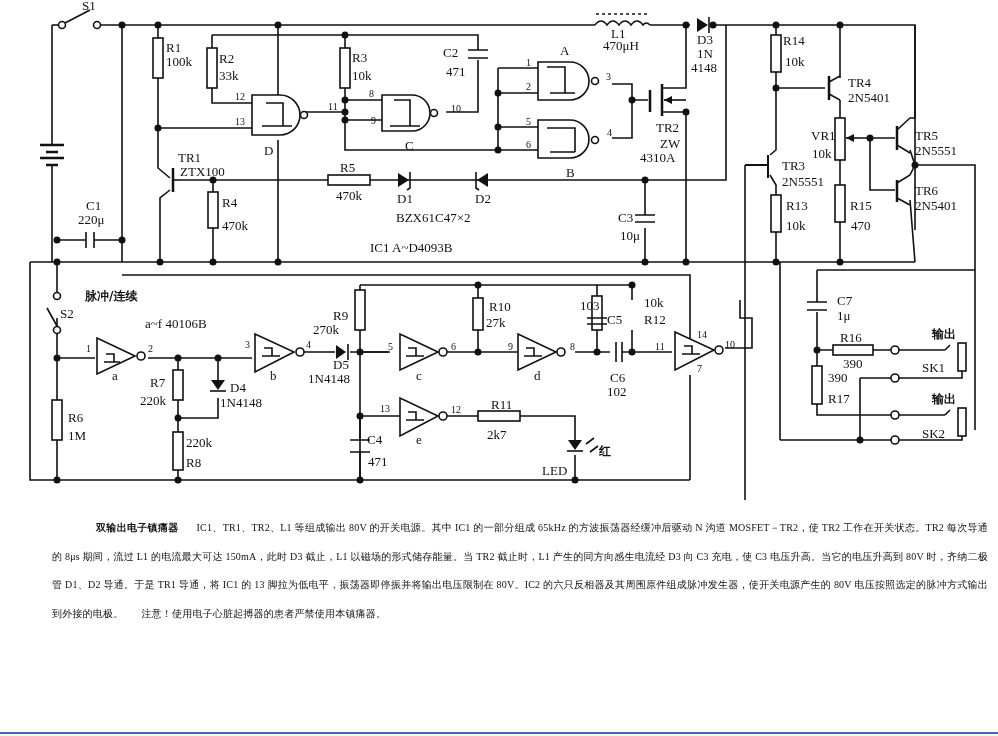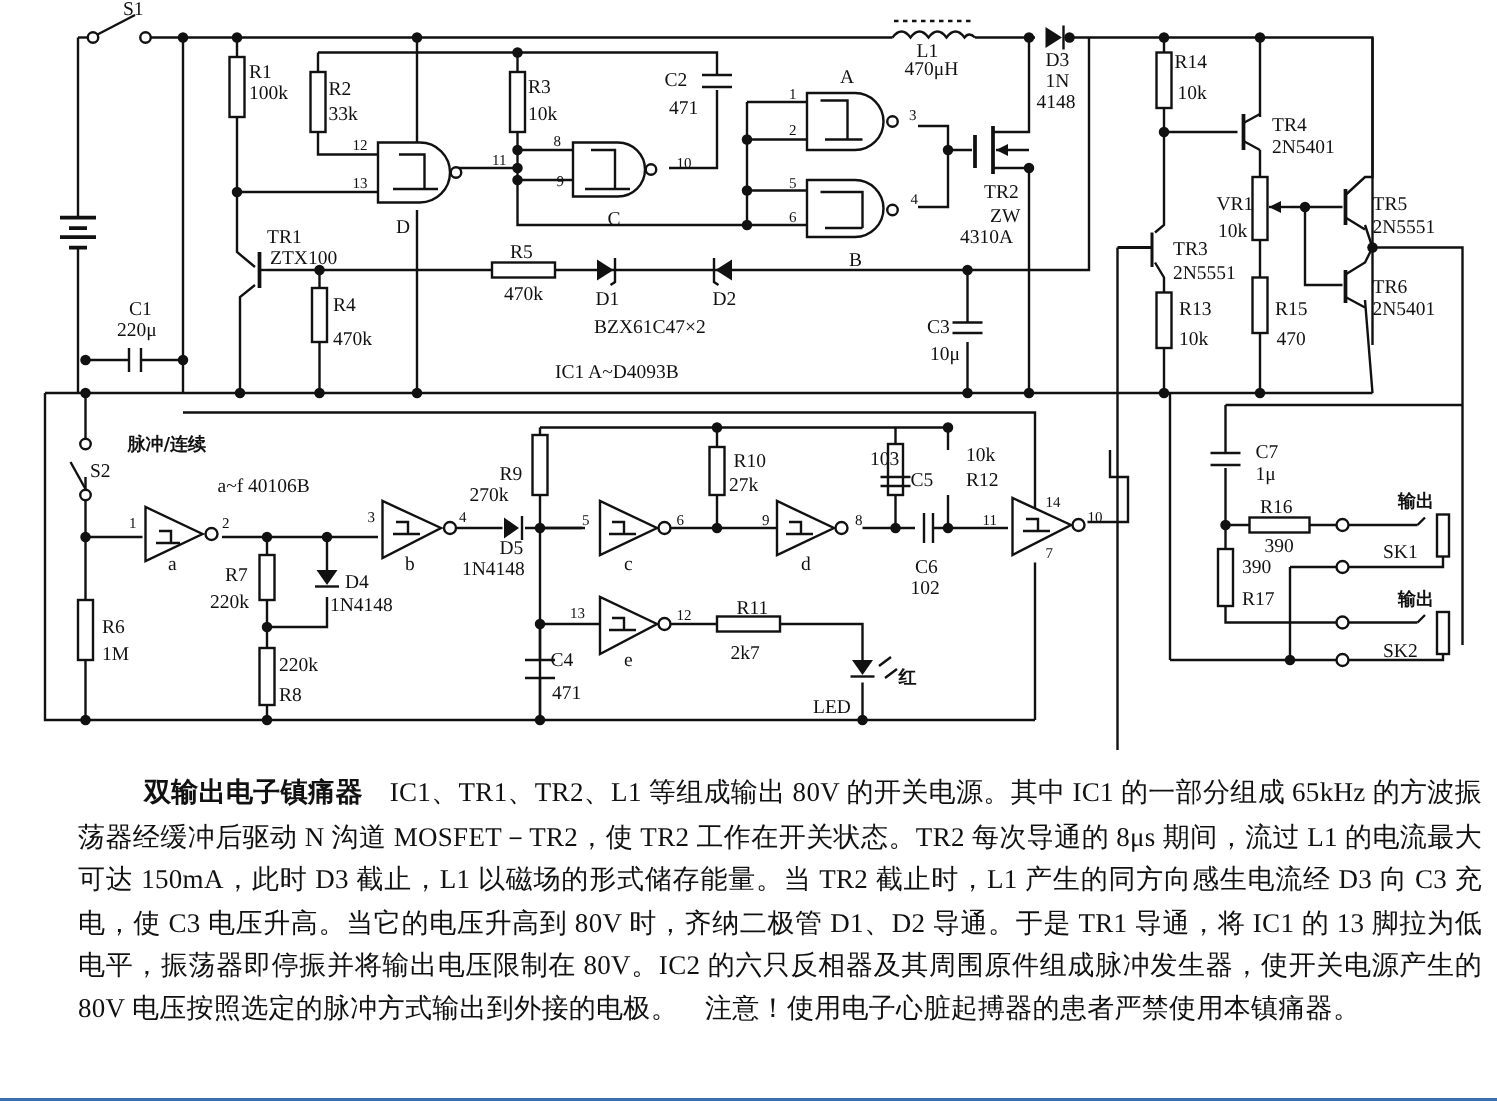--- a/index.html
+++ b/index.html
@@ -4,21 +4,21 @@
 <style>
   html,body{margin:0;padding:0;background:#fff;}
   body{width:998px;height:736px;position:relative;overflow:hidden;font-family:"Liberation Serif","DejaVu Serif",serif;color:#111;}
   #schem{position:absolute;left:0;top:0;width:998px;height:500px;}
   #schem text{font-family:"Liberation Serif","DejaVu Serif",serif;font-size:13px;fill:#111;}
   #schem .pin{font-size:10px;}
   #schem .cn{font-family:"DejaVu Sans",sans-serif;font-size:12px;font-weight:bold;}
   .w{stroke:#111;stroke-width:1.6;fill:none;}
   .f{fill:#111;}
   .box{stroke:#111;stroke-width:1.6;fill:#fff;}
-  #caption{position:absolute;left:52px;top:514px;width:936px;font-size:18px;line-height:28.5px;letter-spacing:0.2px;}
+  #caption{position:absolute;left:52px;top:514px;width:936px;font-size:10px;line-height:28.5px;letter-spacing:0.2px;}
   #caption p{margin:0;text-indent:44px;text-align:justify;}
   #caption .title{font-family:"DejaVu Sans",sans-serif;font-weight:bold;margin-right:18px;}
   #caption .warn{margin-left:18px;}
   #bottom-rule{position:absolute;left:0;right:0;top:732px;height:2px;background:#3a6fb3;}
 </style>
 </head>
 <body>
 
 <svg id="schem" viewBox="0 0 998 500">
 

